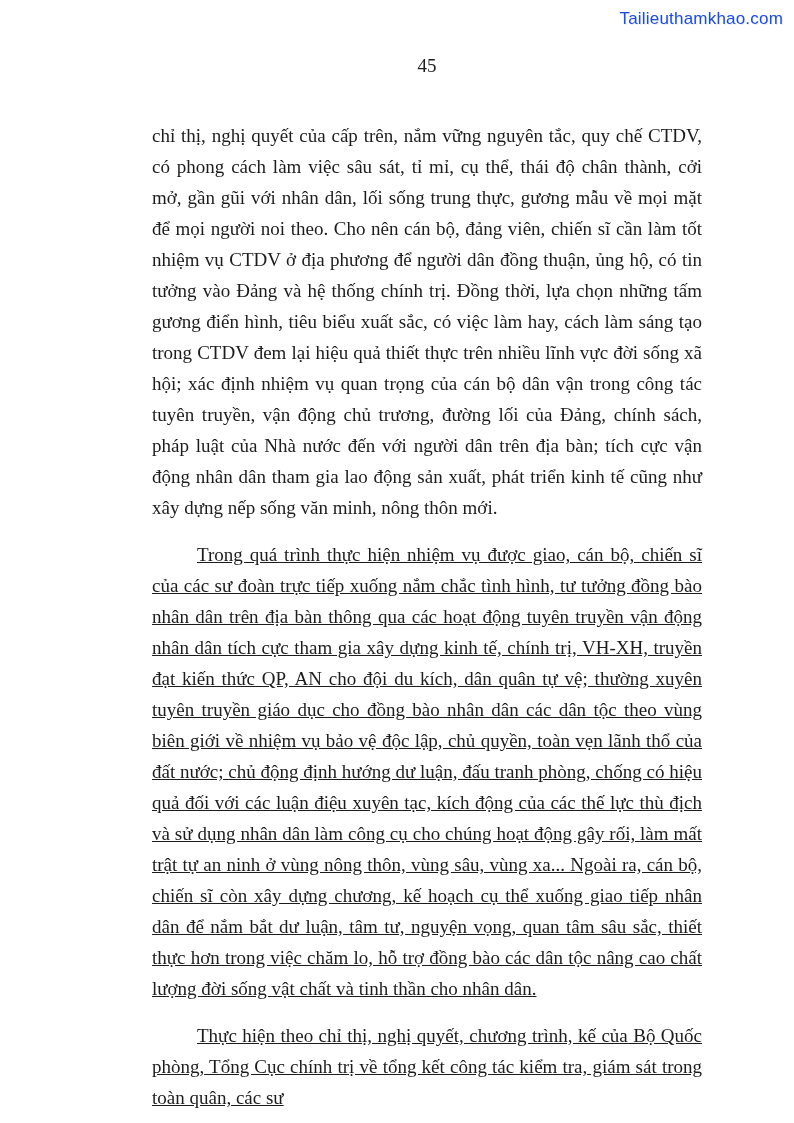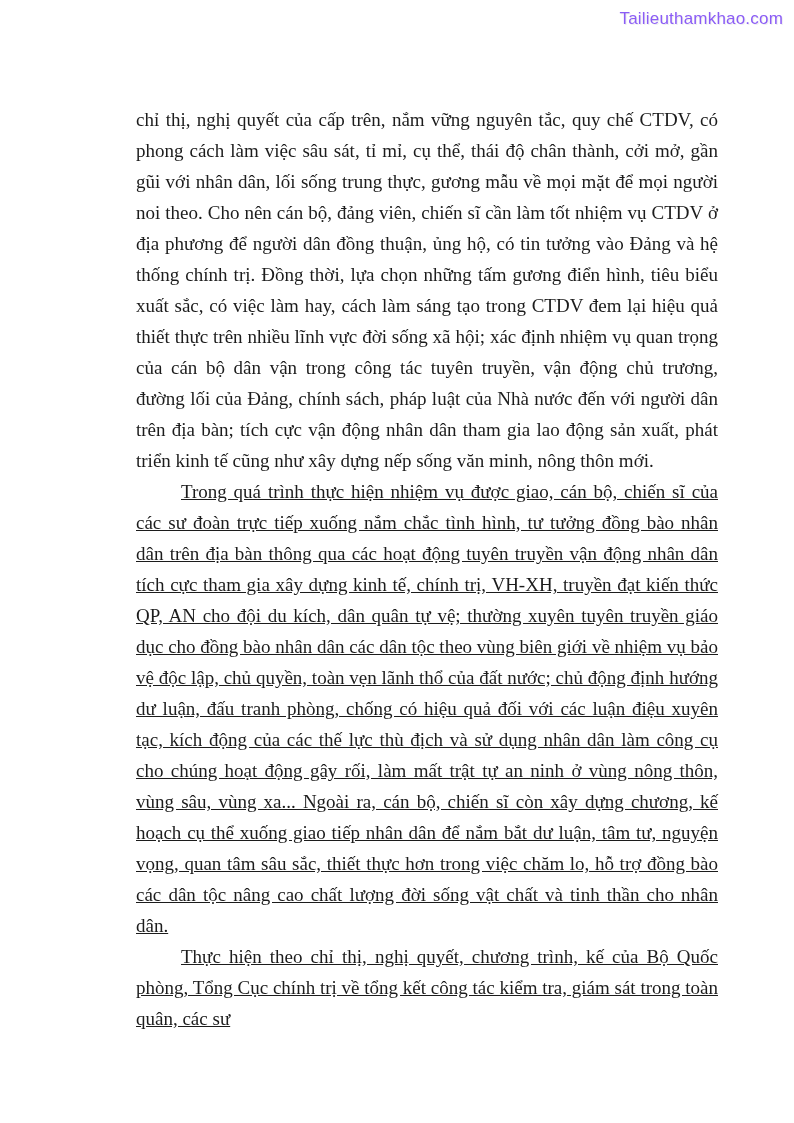--- a/index.html
+++ b/index.html
@@ -15,21 +15,21 @@
     overflow: hidden;
     font-family: "Liberation Serif", serif;
     color: #1c1c1c;
   }
   .watermark {
     position: absolute;
     top: 9px;
     right: 11px;
     font-family: "Liberation Sans", sans-serif;
     font-size: 17px;
-    color: #8b5cf6;
+    color: #1d4ed8;
     text-shadow: 1px 1px 0 #efefef;
     letter-spacing: 0.2px;
   }
   .page-number {
     position: absolute;
     top: 55px;
     left: 136px;
     width: 582px;
     text-align: center;
     font-size: 19px;
@@ -37,38 +37,39 @@
   .content {
     position: absolute;
     top: 104px;
     left: 136px;
     width: 582px;
     font-size: 19px;
     line-height: 31px;
     text-align: justify;
   }
   .content p {
-    margin: 0;
+    margin: 16px;
     padding: 0;
   }
   .content p.indented {
     text-indent: 45px;
     text-decoration: underline;
   }
   .lead-italic {
     font-style: italic;
   }
 </style>
 </head>
 <body>
 
 <div class="page">
 
   <div class="watermark">Tailieuthamkhao.com</div>
 
+  <div class="page-number">45</div>
 
   <div class="content">
 
     <p>chỉ thị, nghị quyết của cấp trên, nắm vững nguyên tắc, quy chế CTDV, có phong cách làm việc sâu sát, tỉ mỉ, cụ thể, thái độ chân thành, cởi mở, gần gũi với nhân dân, lối sống trung thực, gương mẫu về mọi mặt để mọi người noi theo. Cho nên cán bộ, đảng viên, chiến sĩ cần làm tốt nhiệm vụ CTDV ở địa phương để người dân đồng thuận, ủng hộ, có tin tưởng vào Đảng và hệ thống chính trị. Đồng thời, lựa chọn những tấm gương điển hình, tiêu biểu xuất sắc, có việc làm hay, cách làm sáng tạo trong CTDV đem lại hiệu quả thiết thực trên nhiều lĩnh vực đời sống xã hội; xác định nhiệm vụ quan trọng của cán bộ dân vận trong công tác tuyên truyền, vận động chủ trương, đường lối của Đảng, chính sách, pháp luật của Nhà nước đến với người dân trên địa bàn; tích cực vận động nhân dân tham gia lao động sản xuất, phát triển kinh tế cũng như xây dựng nếp sống văn minh, nông thôn mới.</p>
 
     <p class="indented">Trong quá trình thực hiện nhiệm vụ được giao, cán bộ, chiến sĩ của các sư đoàn trực tiếp xuống nắm chắc tình hình, tư tưởng đồng bào nhân dân trên địa bàn thông qua các hoạt động tuyên truyền vận động nhân dân tích cực tham gia xây dựng kinh tế, chính trị, VH-XH, truyền đạt kiến thức QP, AN cho đội du kích, dân quân tự vệ; thường xuyên tuyên truyền giáo dục cho đồng bào nhân dân các dân tộc theo vùng biên giới về nhiệm vụ bảo vệ độc lập, chủ quyền, toàn vẹn lãnh thổ của đất nước; chủ động định hướng dư luận, đấu tranh phòng, chống có hiệu quả đối với các luận điệu xuyên tạc, kích động của các thế lực thù địch và sử dụng nhân dân làm công cụ cho chúng hoạt động gây rối, làm mất trật tự an ninh ở vùng nông thôn, vùng sâu, vùng xa... Ngoài ra, cán bộ, chiến sĩ còn xây dựng chương, kế hoạch cụ thể xuống giao tiếp nhân dân để nắm bắt dư luận, tâm tư, nguyện vọng, quan tâm sâu sắc, thiết thực hơn trong việc chăm lo, hỗ trợ đồng bào các dân tộc nâng cao chất lượng đời sống vật chất và tinh thần cho nhân dân.</p>
 
 
     <p class="indented">Thực hiện theo chỉ thị, nghị quyết, chương trình, kế của Bộ Quốc phòng, Tổng Cục chính trị về tổng kết công tác kiểm tra, giám sát trong toàn quân, các sư</p>
 

